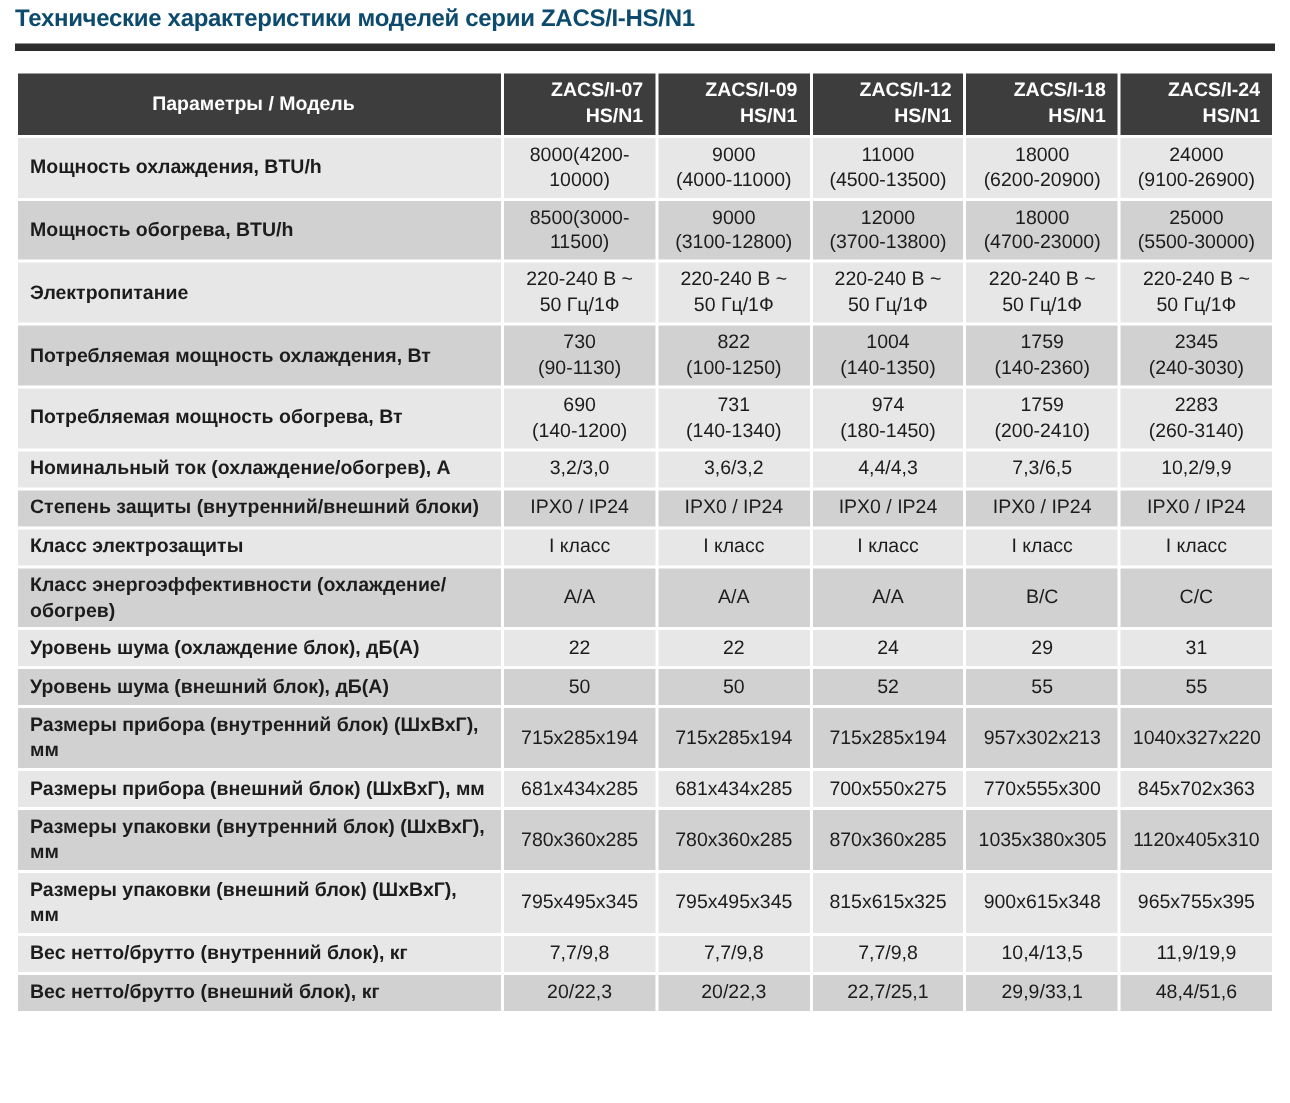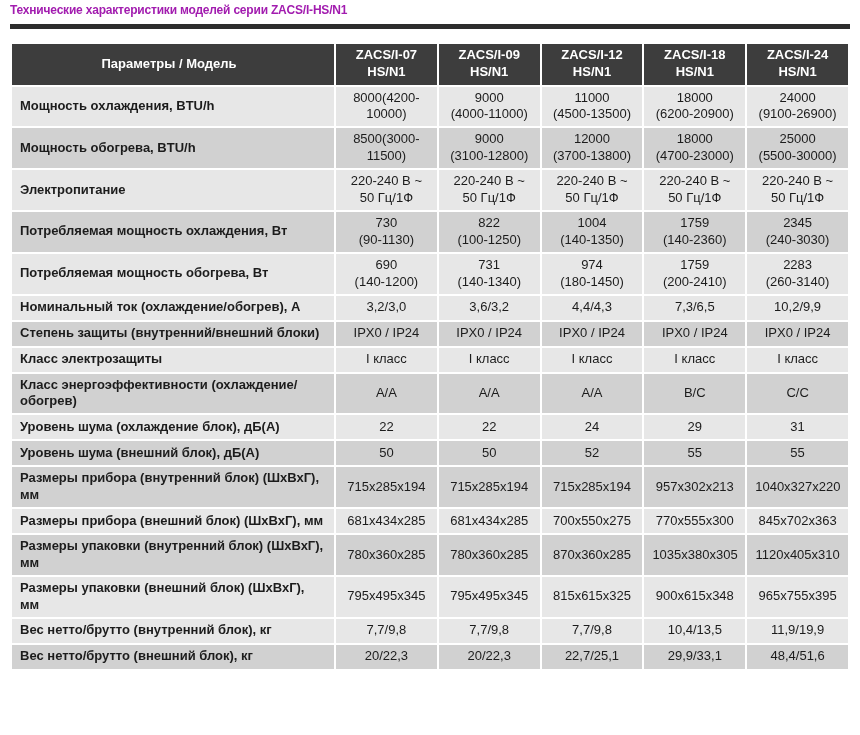--- a/index.html
+++ b/index.html
@@ -10,34 +10,34 @@
     --text:#1c1c1c;
   }
   *{box-sizing:border-box;}
   html,body{margin:0;padding:0;background:#ffffff;}
   body{
     width:860px;height:735px;overflow:hidden;
     font-family:"Liberation Sans",sans-serif;color:var(--text);
   }
   .page{padding:3px 10px 0 10px;}
   .page-title{
-    font-size:12px;line-height:1.3;font-weight:bold;color:#a21caf;
+    font-size:16px;line-height:1.3;font-weight:bold;color:#0c4a6e;
     margin:0 0 5px 0;letter-spacing:-0.2px;
   }
   .title-rule{height:5px;background:var(--rule);margin:0 0 13px 0;}
   table.specs{
     border-collapse:separate;border-spacing:2px;
     width:840px;table-layout:fixed;
   }
   table.specs th,table.specs td{
     font-size:13px;line-height:1.3;padding:3px 8px;vertical-align:middle;
   }
   thead th{
     background:var(--header-bg);color:#ffffff;font-weight:bold;
-    text-align:center;height:41px;
+    text-align:right;height:41px;
   }
   thead th.param-col{text-align:center;padding-left:0;}
   col.c-param{width:322px;}
   tbody tr{height:24px;}
   tbody th{
     text-align:left;font-weight:bold;padding-left:10px;
     white-space:pre-line;
   }
   tbody td{text-align:center;white-space:pre-line;}
   tr.light>th,tr.light>td{background:var(--row-light);}

